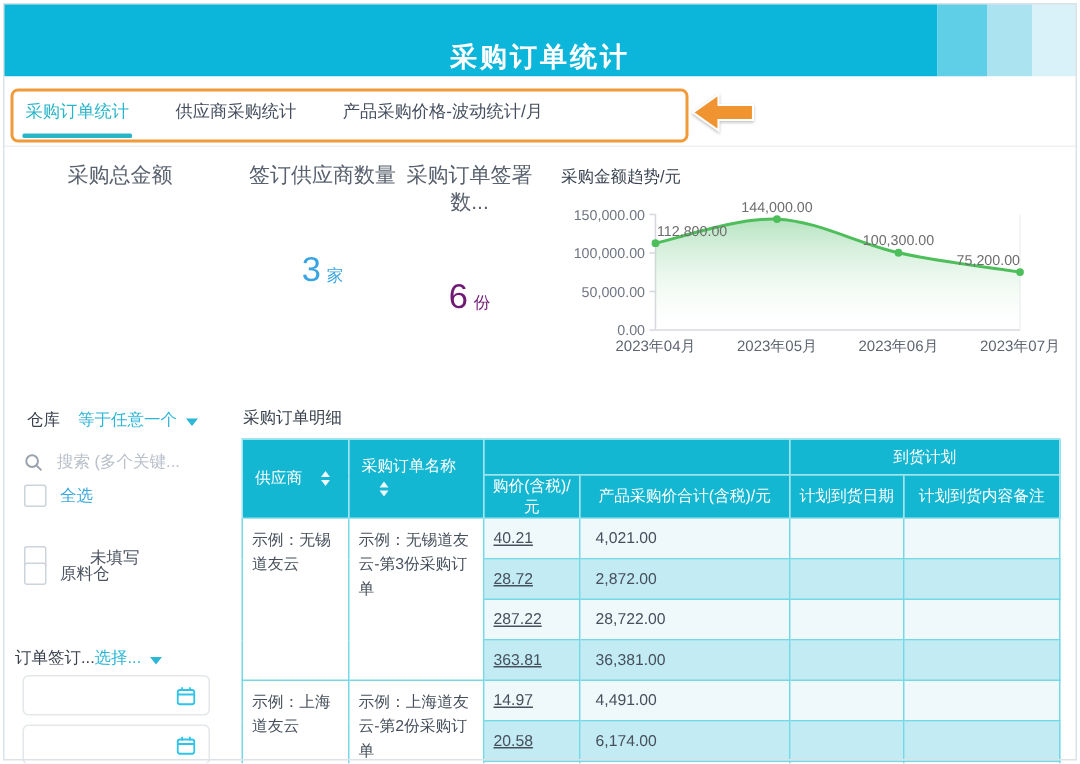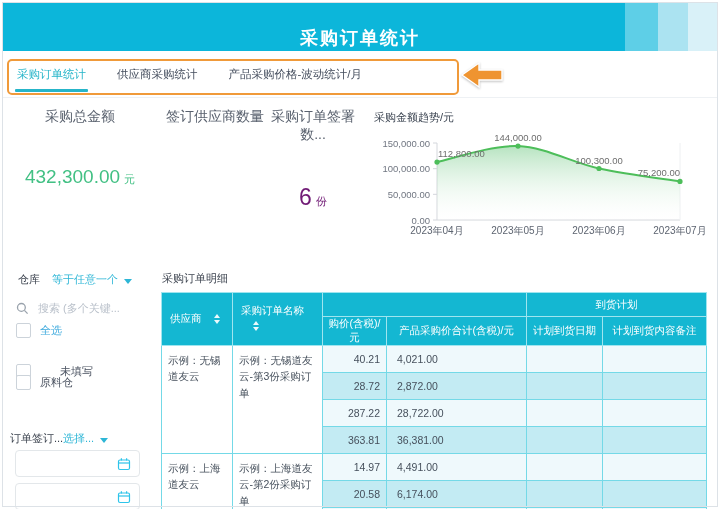--- a/index.html
+++ b/index.html
@@ -57,21 +57,21 @@
   
   .table-title{position:absolute;left:162px;top:271px;font-size:11px;color:#3b424e;}
   .order-table{position:absolute;left:161px;top:292px;border-collapse:collapse;table-layout:fixed;width:545px;font-size:10.5px;}
   .order-table th{background:#14b7d2;color:#fff;font-weight:normal;border:1px solid #9fe5ef;padding:0 4px;}
   .order-table thead tr.h1 th{height:23px;}
   .order-table thead tr.h2 th{height:26px;}
   .order-table td{border:1px solid #74d9e7;height:26px;padding:0 6px;color:#46505c;background:#fff;}
   .order-table td.val{background:#eff9fc;}
   .order-table tr.stripe td.val{background:#c3ebf3;}
   .cell-supplier,.cell-order{vertical-align:top;padding-top:6px !important;line-height:1.55;background:#fff !important;text-align:left;}
-  .cell-price{text-align:right;}
+  .cell-price{text-align:left;text-decoration:underline;}
   .cell-total{text-align:left;padding-left:10px !important;}
   th.th-left{text-align:left;padding-left:8px;}
   .sort{display:inline-flex;flex-direction:column;margin-left:12px;vertical-align:middle;}
   .sort i{display:block;width:0;height:0;border:3px solid transparent;}
   .sort .up{border-bottom:4px solid rgba(255,255,255,.92);margin-bottom:2px;}
   .sort .dn{border-top:4px solid rgba(255,255,255,.92);}
 </style>
 </head>
 <body>
 
@@ -93,26 +93,26 @@
     </nav>
     <div class="annotation-box"></div>
     <svg class="arrow-icon" width="46" height="30" viewBox="0 0 46 30">
       <polygon points="3,15 20,3 20,10 43,10 43,20 20,20 20,27" fill="#ef9430" stroke="#ffffff" stroke-width="1.4"></polygon>
     </svg>
   </div>
 
   <section>
     <div class="kpi kpi1">
       <div class="kpi-label">采购总金额</div>
-      <div class="kpi-value kpi-green">
-        <span class="num">432,300.00</span><span class="unit">元</span>
-      </div>
     </div>
     <div class="kpi kpi2">
       <div class="kpi-label">签订供应商数量</div>
+      <div class="kpi-value kpi-blue">
+        <span class="big">3</span><span class="unit">家</span>
+      </div>
     </div>
     <div class="kpi kpi3">
       <div class="kpi-label">采购订单签署数...</div>
       <div class="kpi-value kpi-cyan">
         <span class="big">6</span><span class="unit">份</span>
       </div>
     </div>
 
     <div class="chart-block">
       <div class="chart-title">采购金额趋势/元</div>

